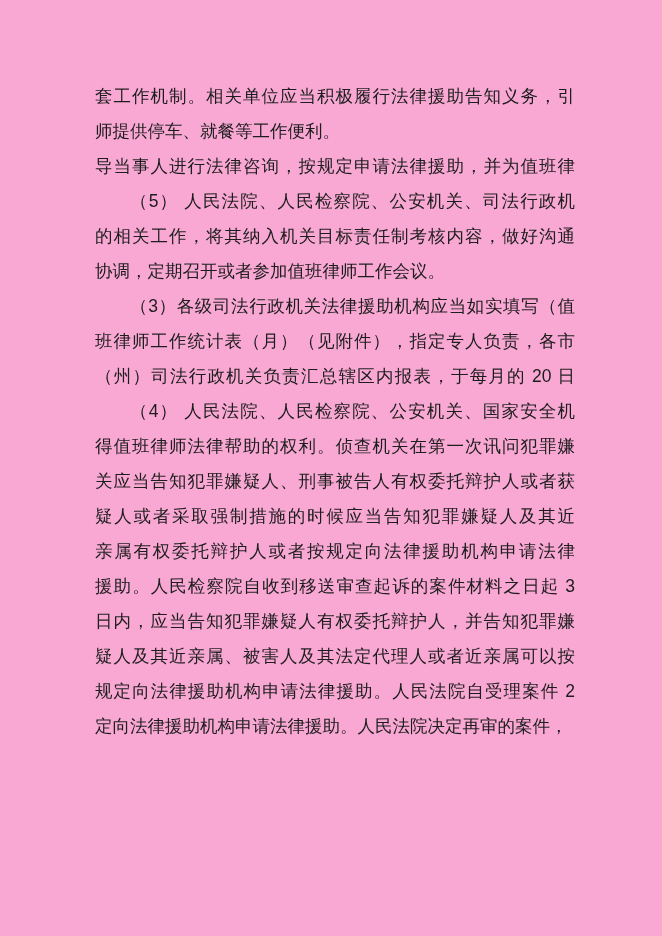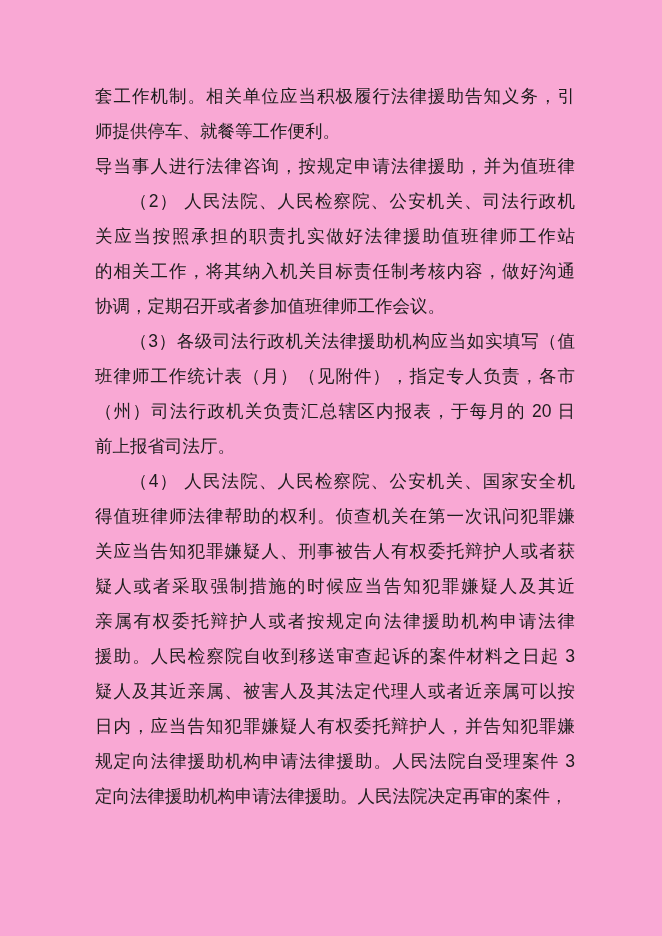--- a/index.html
+++ b/index.html
@@ -49,37 +49,35 @@
 <body>
 
 <div class="page" style="background: #f9a8d4; color: rgb(29, 29, 29);">
   <div class="text-block">
       <div class="paragraph">
         <div class="line">套工作机制。相关单位应当积极履行法律援助告知义务，引</div>
         <div class="line line-last">师提供停车、就餐等工作便利。</div>
         <div class="line">导当事人进行法律咨询，按规定申请法律援助，并为值班律</div>
       </div>
       <div class="paragraph">
-        <div class="line line-indent">（2） 人民法院、人民检察院、公安机关、司法行政机</div>
-        <div class="line">关应当按照承担的职责扎实做好法律援助值班律师工作站</div>
+        <div class="line line-indent">（5） 人民法院、人民检察院、公安机关、司法行政机</div>
         <div class="line">的相关工作，将其纳入机关目标责任制考核内容，做好沟通</div>
         <div class="line line-last">协调，定期召开或者参加值班律师工作会议。</div>
       </div>
       <div class="paragraph">
         <div class="line line-indent">（3）各级司法行政机关法律援助机构应当如实填写（值</div>
         <div class="line">班律师工作统计表（月）（见附件），指定专人负责，各市</div>
         <div class="line">（州）司法行政机关负责汇总辖区内报表，于每月的 20 日</div>
-        <div class="line line-last">前上报省司法厅。</div>
       </div>
       <div class="paragraph">
         <div class="line line-indent">（4） 人民法院、人民检察院、公安机关、国家安全机</div>
         <div class="line">得值班律师法律帮助的权利。侦查机关在第一次讯问犯罪嫌</div>
         <div class="line">关应当告知犯罪嫌疑人、刑事被告人有权委托辩护人或者获</div>
         <div class="line">疑人或者采取强制措施的时候应当告知犯罪嫌疑人及其近</div>
         <div class="line">亲属有权委托辩护人或者按规定向法律援助机构申请法律</div>
         <div class="line">援助。人民检察院自收到移送审查起诉的案件材料之日起 3</div>
+        <div class="line">日内，应当告知犯罪嫌疑人有权委托辩护人，并告知犯罪嫌</div>
         <div class="line">疑人及其近亲属、被害人及其法定代理人或者近亲属可以按</div>
-        <div class="line">日内，应当告知犯罪嫌疑人有权委托辩护人，并告知犯罪嫌</div>
-        <div class="line">规定向法律援助机构申请法律援助。人民法院自受理案件 3</div>
+        <div class="line">规定向法律援助机构申请法律援助。人民法院自受理案件 2</div>
         <div class="line line-last">定向法律援助机构申请法律援助。人民法院决定再审的案件，</div>
       </div>
     </div>
 </div>
 
 </body></html>

